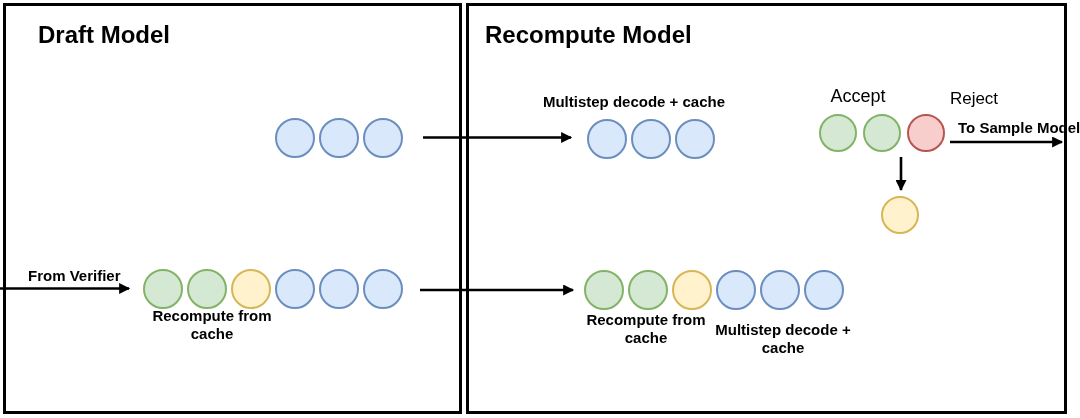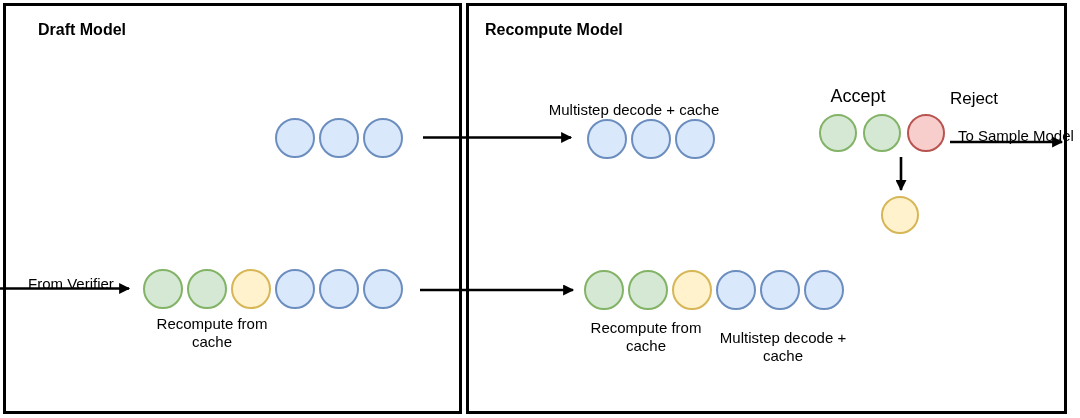--- a/index.html
+++ b/index.html
@@ -15,34 +15,33 @@
     position:absolute;
     border:3px solid #000;
     background:#fff;
     box-sizing:border-box;
     z-index:1;
   }
   #draft-panel{left:3px;top:3px;width:459px;height:411px;}
   #verifier-panel{left:466px;top:3px;width:601px;height:411px;}
   .panel-title{
     position:absolute;
-    font-size:16px;font-weight:bold;
+    font-size:24px;font-weight:bold;
     white-space:nowrap;
     z-index:4;
     text-align:right;
   }
   #draft-title{left:38px;top:21px;}
   #verifier-title{left:485px;top:21px;}
   .lbl{
     position:absolute;
-    font-weight:normal;
+    font-weight:bold;
     font-size:15px;
     line-height:18px;
     z-index:4;
-    margin-top:8px;
   }
   .center{text-align:center;}
   .token-row{
     position:absolute;
     display:flex;
     gap:4px;
     z-index:3;
   }
   .token{
     display:block;

